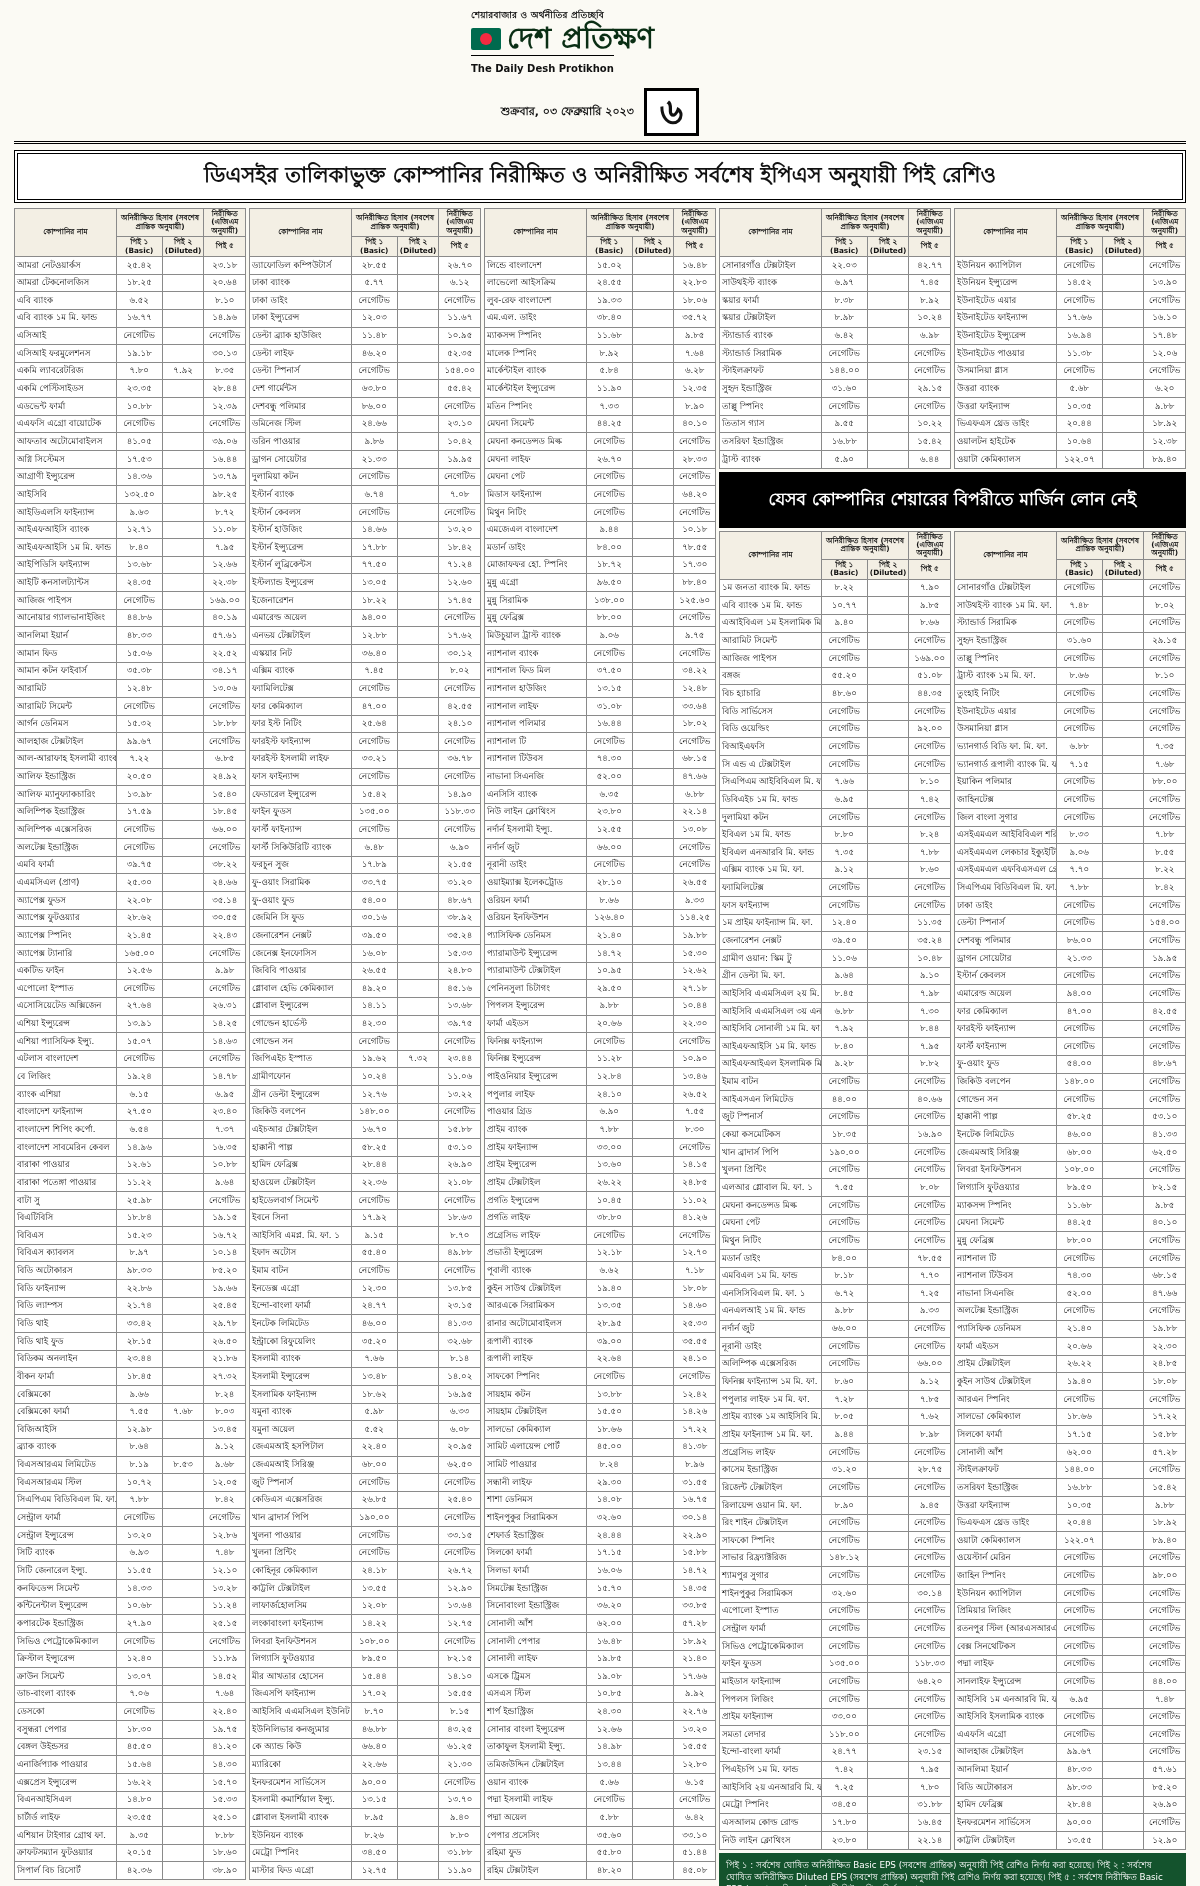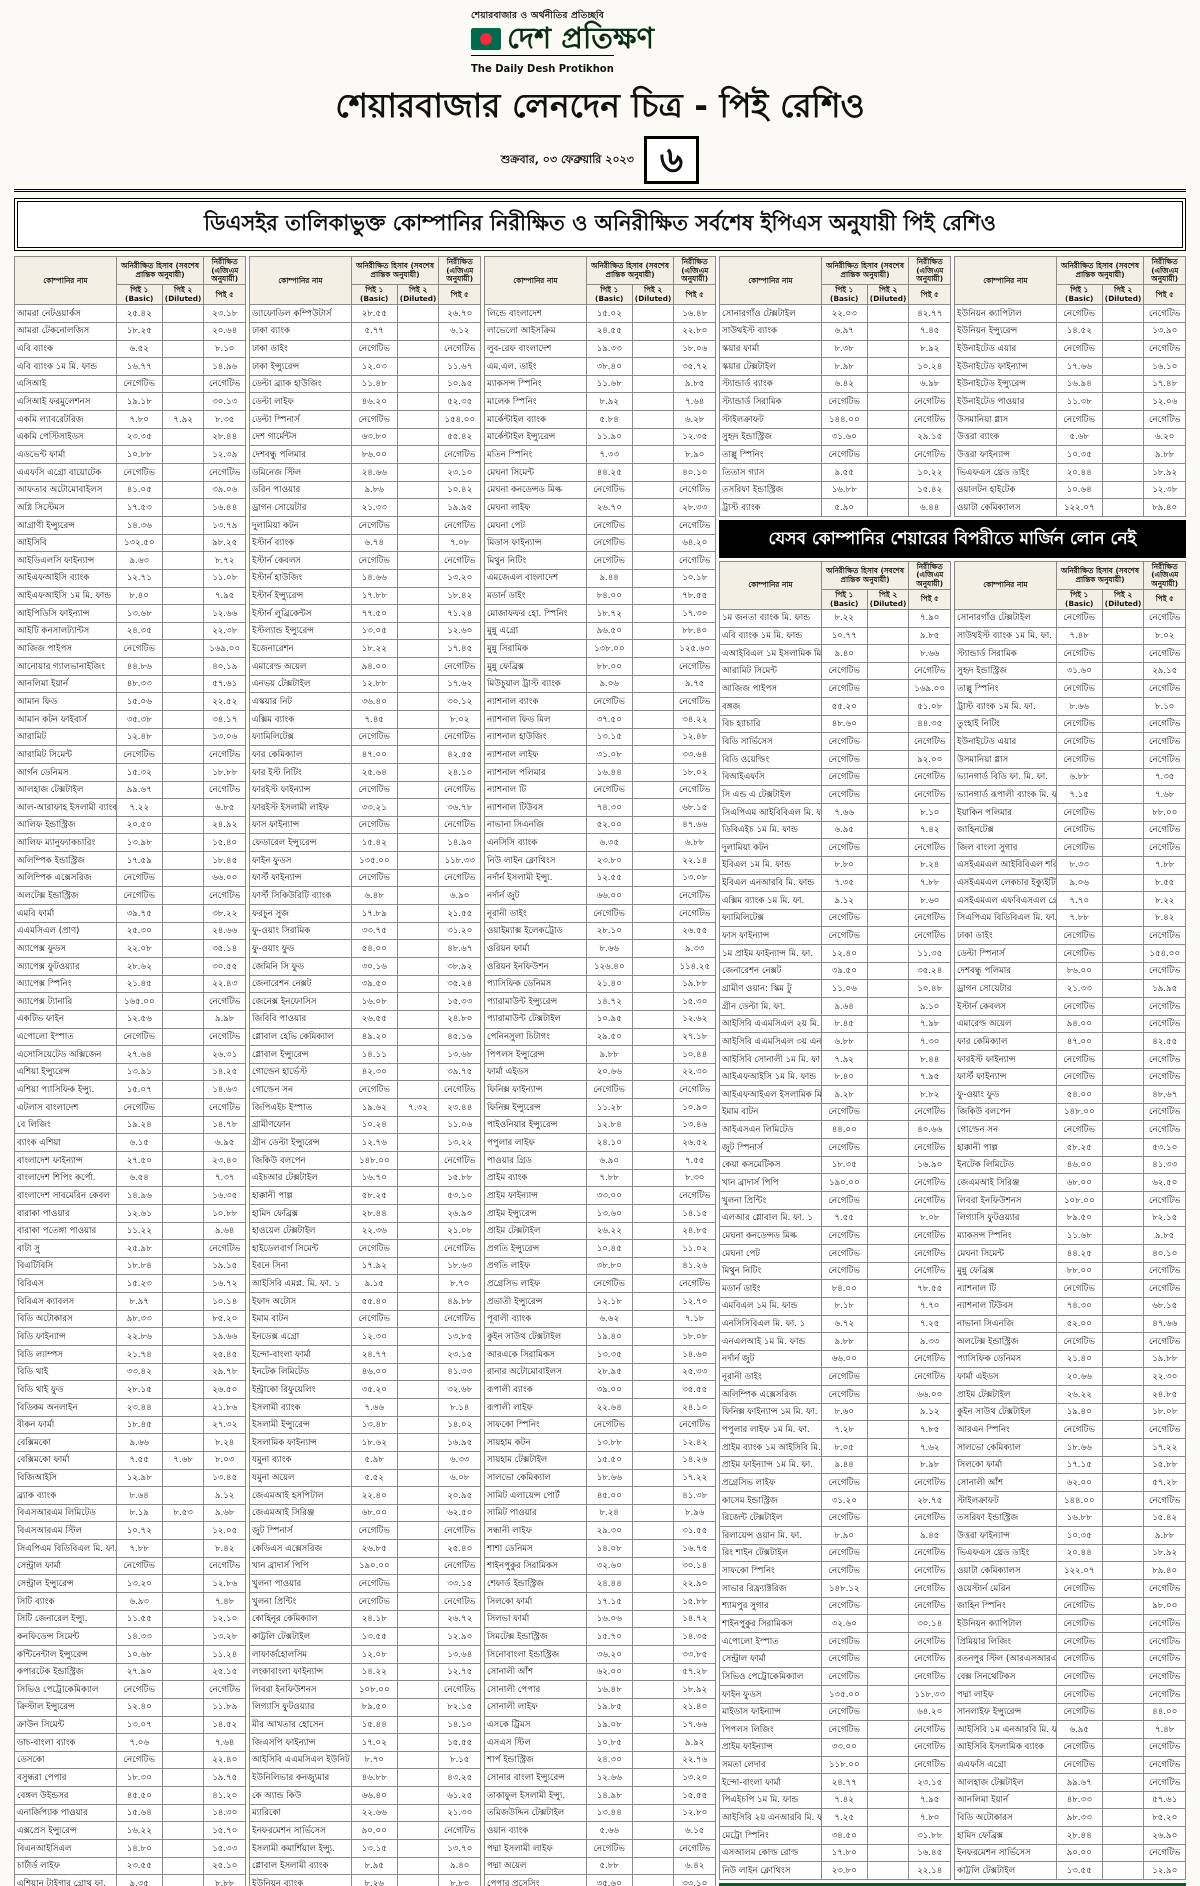--- a/index.html
+++ b/index.html
@@ -26,40 +26,39 @@
   
   .main { display:grid; grid-template-columns:repeat(5,1fr); gap:3px; align-items:start; }
   table.pe { width:100%; border-collapse:collapse; table-layout:fixed; background:#fff; }
   .pe th, .pe td { border:1px solid #8a8a8a; overflow:hidden; white-space:nowrap; }
   .pe thead th { font-size:7.3px; font-weight:bold; text-align:center; white-space:normal; line-height:1.15; padding:1px 1px; background:#f3efe4; }
   .pe td { font-size:8.6px; line-height:1.1; padding:3.6px 2px; }
   .pe td.name { text-align:left; }
   .pe td.val  { text-align:center; }
   .right-block { grid-column:span 2; display:flex; flex-direction:column; gap:3px; }
   .two-col { display:grid; grid-template-columns:1fr 1fr; gap:3px; align-items:start; }
-  .margin-banner { background:#000; color:#fff; text-align:center; font-weight:bold; font-size:17px; padding:5px 3px; }
+  .margin-banner { background:#000; color:#fff; text-align:center; font-weight:bold; font-size:17px; padding:14px 3px; }
   .footnote { background:#14532d; color:#fff; font-size:8.8px; line-height:1.4; padding:6px 7px; }
 </style>
 </head>
 <body>
 
 <div class="page">
 
   <header class="masthead">
     <div class="logo-block">
       <div class="tagline">শেয়ারবাজার ও অর্থনীতির প্রতিচ্ছবি</div>
       <div class="logo-row">
         <span class="flag-icon">
             <span class="flag-circle"></span>
           </span>
         <span class="logo-text">দেশ প্রতিক্ষণ</span>
       </div>
       <div class="logo-sub">The Daily Desh Protikhon</div>
     </div>
-    <div class="main-title">শেয়ারবাজার লেনদেন চিত্র - পিই রেশিও</div>
     <div class="date-page">
       <div class="date">শুক্রবার, ০৩ ফেব্রুয়ারি ২০২৩</div>
       <div class="page-num">৬</div>
     </div>
   </header>
 
   <div class="banner">ডিএসইর তালিকাভুক্ত কোম্পানির নিরীক্ষিত ও অনিরীক্ষিত সর্বশেষ ইপিএস অনুযায়ী পিই রেশিও</div>
 
   <div class="main">
 

